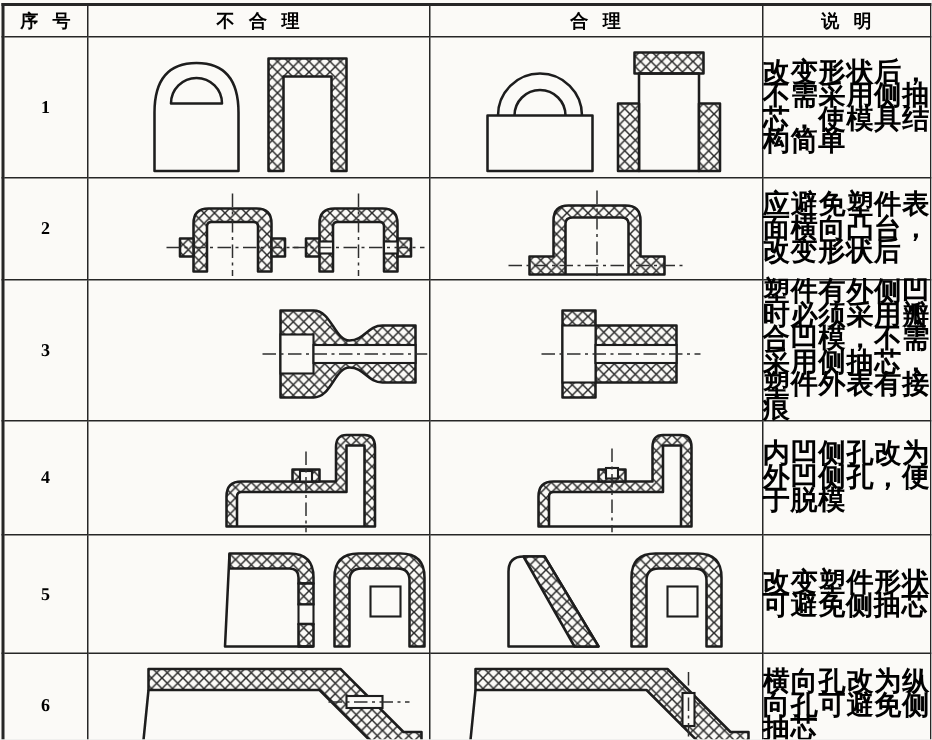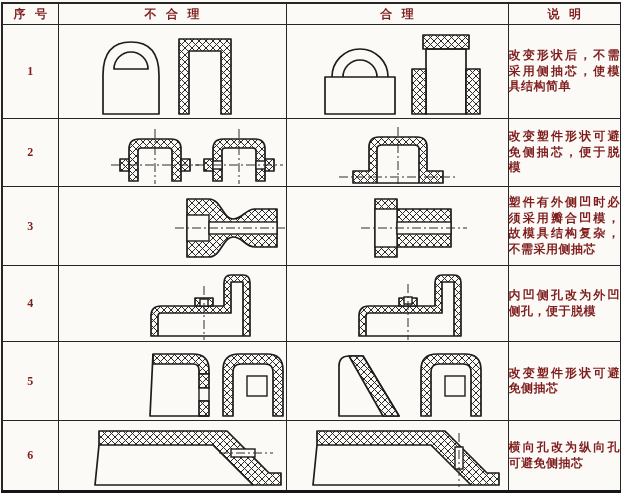--- a/index.html
+++ b/index.html
@@ -1,29 +1,29 @@
 <!DOCTYPE html>
 <html><head>
 <meta charset="utf-8">
 <style>
   html,body{margin:0;padding:0;background:#e8e8e8;}
   .page{
     width:621px;height:493px;background:#fbfaf7;box-sizing:border-box;
     padding:2px 1px 0 1px;position:relative;overflow:hidden;
-    font-family:"Liberation Serif","DejaVu Serif",serif;color:#7f1d1d;
+    font-family:"Liberation Serif","DejaVu Serif",serif;color:#000000;
   }
   table.guide{border-collapse:collapse;table-layout:fixed;width:619px;}
   table.guide td,table.guide th{border:1px solid #262626;padding:0;vertical-align:middle;}
   table.guide{border:2px solid #262626;border-bottom:4px solid #161616;}
   th{font-size:12px;font-weight:bold;height:20px;text-align:center;}
   th span{letter-spacing:0.8em;margin-right:-0.8em;}
   td.idx{text-align:center;font-size:12px;font-weight:bold;}
   td.fig{text-align:center;}
   td.note{
-    font-size:12px;font-weight:bold;line-height:15.5px;
+    font-size:18px;font-weight:bold;line-height:15.5px;
     padding:3px 6px 3px 7px;text-align:justify;letter-spacing:0.5px;
   }
   .r1 td{height:93px;} .r2 td{height:67px;} .r3 td{height:78px;}
   .r4 td{height:75px;} .r5 td{height:78px;} .r6 td{height:69px;}
   svg.fig-svg{display:block;margin:0 auto;}
   
   .o{fill:none;stroke:#1d1d1d;stroke-width:1.7;stroke-linejoin:round;}
   .h{fill:url(#hx);stroke:#1d1d1d;stroke-width:1.7;stroke-linejoin:round;}
   .he{fill:url(#hx);stroke:#1d1d1d;stroke-width:1.7;stroke-linejoin:round;fill-rule:evenodd;}
   .w{fill:#fbfaf7;stroke:#1d1d1d;stroke-width:1.4;}
@@ -101,21 +101,21 @@
             <path class="c" d="M136,44 H224"></path>
           </svg>
         </td>
         <td class="fig">
           <svg class="fig-svg" width="221" height="64" viewBox="0 0 221 64">
             <path class="he" d="M66,62 V50 H82 V26 Q82,16 92,16 H130 Q140,16 140,26 V50 H156 V62 Z M90,62 V28 Q90,24 95,24 H127 Q132,24 132,28 V62 Z"></path>
             <path class="c" d="M111,6 V63"></path>
             <path class="c" d="M52,56 H170"></path>
           </svg>
         </td>
-        <td class="note">改变塑件形状可避免侧抽芯，便于脱模</td>
+        <td class="note">应避免塑件表面横向凸台，改变形状后</td>
       </tr>
 
       <tr class="r3">
         <td class="idx">3</td>
         <td class="fig">
           <svg class="fig-svg" width="226" height="74" viewBox="0 0 226 74">
             <path class="h" d="M128,10 H150 C162,10 164,30 174,30 C184,30 186,20 196,20 H218 V58 H196 C186,58 184,48 174,48 C164,48 162,68 150,68 H128 Z"></path>
             <rect class="w" x="128" y="26" width="22" height="26"></rect>
             <rect class="w" x="150" y="33" width="68" height="12"></rect>
             <path class="c" d="M116,39 H226"></path>
@@ -123,21 +123,21 @@
         </td>
         <td class="fig">
           <svg class="fig-svg" width="221" height="74" viewBox="0 0 221 74">
             <rect class="h" x="88" y="10" width="22" height="58"></rect>
             <rect class="h" x="110" y="20" width="54" height="38"></rect>
             <rect class="w" x="88" y="20" width="22" height="38"></rect>
             <rect class="w" x="110" y="33" width="54" height="12"></rect>
             <path class="c" d="M74,39 H180"></path>
           </svg>
         </td>
-        <td class="note">塑件有外侧凹时必须采用瓣合凹模，故模具结构复杂，不需采用侧抽芯</td>
+        <td class="note">塑件有外侧凹时必须采用瓣合凹模，不需采用侧抽芯，塑件外表有接痕</td>
       </tr>
 
       <tr class="r4">
         <td class="idx">4</td>
         <td class="fig">
           <svg class="fig-svg" width="226" height="72" viewBox="0 0 226 72">
             <path class="he" d="M92,68 V48 Q92,38 102,38 H165 V15 Q165,7 172,7 H184 Q191,7 191,15 V68 Z M99,68 V48 Q99,45 102,45 H172 V14 H184 V68 Z"></path>
             <rect class="h" x="136" y="30" width="18" height="8"></rect>
             <rect class="w" x="141" y="31" width="8" height="7"></rect>
             <path class="c" d="M145,18 V72"></path>

